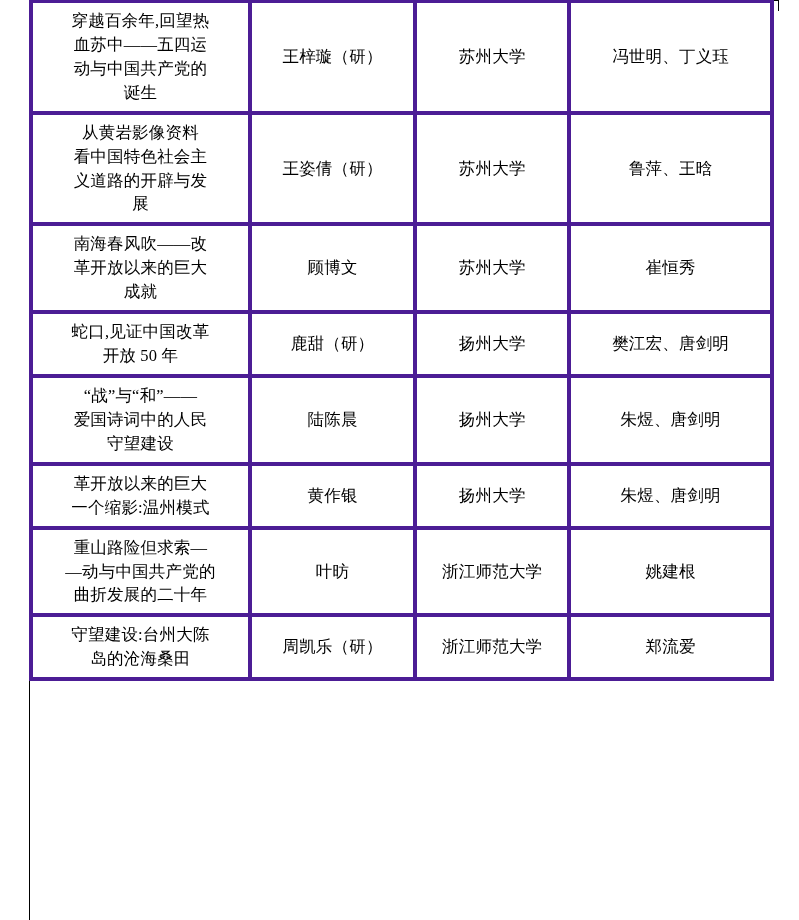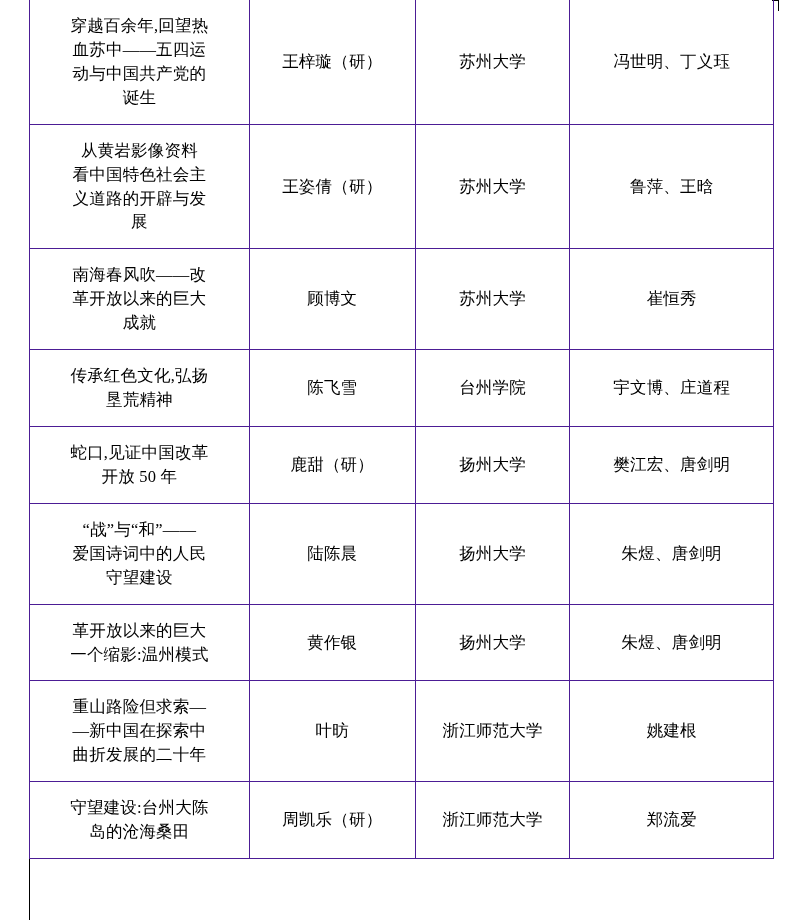--- a/index.html
+++ b/index.html
@@ -23,22 +23,22 @@
   
   .doc-table {
     position: absolute;
     left: 29px;
     top: -1px;
     width: 745px;
     border-collapse: collapse;
     table-layout: fixed;
   }
   .doc-table td {
-    border: 1px solid #4c1d95;
-    padding: 14px 4px;
+    border: 4px solid #4c1d95;
+    padding: 6px 4px;
     text-align: center;
     vertical-align: middle;
     font-size: 16.5px;
     line-height: 1.45;
     letter-spacing: 0.2px;
   }
   .col-title { width: 216px; }
   .col-author { width: 163px; }
   .col-school { width: 152px; }
   .col-adviser { width: 200px; }
@@ -126,35 +126,20 @@
           </td>
         <td>
             <span class="cell-text">苏州大学</span>
           </td>
         <td>
             <span class="cell-text">崔恒秀</span>
           </td>
       </tr>
       <tr>
         <td>
-            <span class="cell-text">传承红色文化,弘扬
-垦荒精神</span>
-          </td>
-        <td>
-            <span class="cell-text">陈飞雪</span>
-          </td>
-        <td>
-            <span class="cell-text">台州学院</span>
-          </td>
-        <td>
-            <span class="cell-text">宇文博、庄道程</span>
-          </td>
-      </tr>
-      <tr>
-        <td>
             <span class="cell-text">蛇口,见证中国改革
 开放 50 年</span>
           </td>
         <td>
             <span class="cell-text">鹿甜（研）</span>
           </td>
         <td>
             <span class="cell-text">扬州大学</span>
           </td>
         <td>
@@ -188,21 +173,21 @@
         <td>
             <span class="cell-text">扬州大学</span>
           </td>
         <td>
             <span class="cell-text">朱煜、唐剑明</span>
           </td>
       </tr>
       <tr>
         <td>
             <span class="cell-text">重山路险但求索—
-—新中国在探索中
+—动与中国共产党的
 曲折发展的二十年</span>
           </td>
         <td>
             <span class="cell-text">叶昉</span>
           </td>
         <td>
             <span class="cell-text">浙江师范大学</span>
           </td>
         <td>
             <span class="cell-text">姚建根</span>

